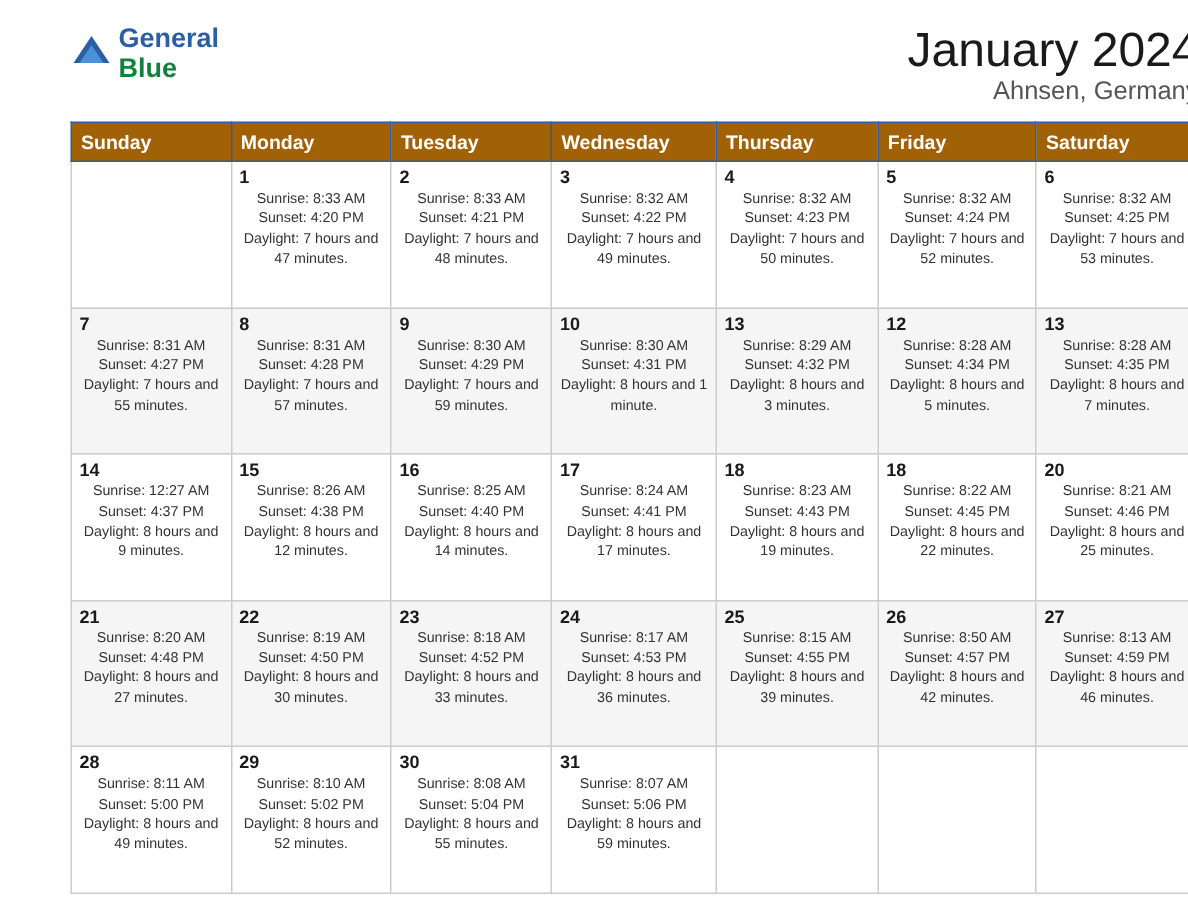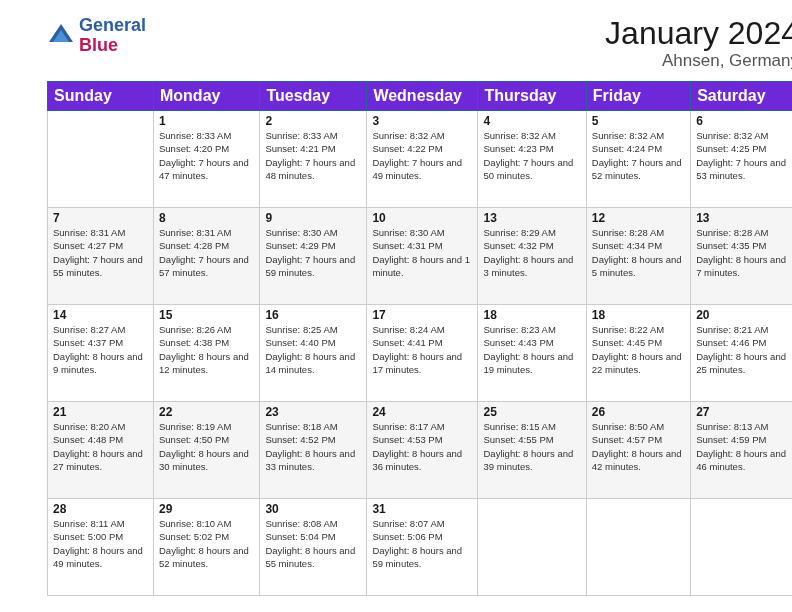--- a/index.html
+++ b/index.html
@@ -54,23 +54,23 @@
     .subtitle {
       font-size: 17px;
       color: #555;
     }
     .calendar {
       width: 100%;
       border-collapse: collapse;
       flex: 1;
     }
     .calendar th {
-      background: #6d28d9;
+      background: #a16207;
       color: #fff;
-      font-size: 16px;
+      font-size: 13px;
       font-weight: bold;
       padding: 5px 6px;
       text-align: left;
       border: 1px solid #2b5fa3;
     }
     .calendar td {
       border: 1px solid #ccc;
       vertical-align: top;
       padding: 3px 5px;
       width: 113px;
@@ -85,38 +85,39 @@
       font-size: 12px;
       font-weight: bold;
       color: #1a1a1a;
       display: block;
       margin-bottom: 1px;
     }
     .day-info {
       font-size: 9.5px;
       line-height: 1.4;
       color: #333;
+      text-align: center;
     }
     .empty-cell {
       background: #fff !important;
     }
   </style>
 </head>
 <body>
 
 <div class="page">
   <div class="header">
     <div class="logo">
       <svg class="logo-icon" viewBox="0 0 28 28">
         <polygon points="14,2 26,20 2,20" fill="#2b5fa3"></polygon>
         <polygon points="14,8 22,20 6,20" fill="#4a90d9"></polygon>
       </svg>
       <div class="logo-text">
         <div><span>General</span></div>
-        <div><span style="color:#be185d">Blue</span></div>
+        <div><span style="color:#15803d">Blue</span></div>
       </div>
     </div>
     <div class="title-section">
       <div class="month-title">January 2024</div>
       <div class="subtitle">Ahnsen, Germany</div>
     </div>
   </div>
 
   <table class="calendar">
     <thead>
@@ -223,21 +224,21 @@
             <span class="day-number">13</span>
             <div class="day-info">Sunrise: 8:28 AM
 Sunset: 4:35 PM
 Daylight: 8 hours
 and 7 minutes.</div>
           </td>
         </tr>
         <tr>
           <td>
             <span class="day-number">14</span>
-            <div class="day-info">Sunrise: 8:27 AM
+            <div class="day-info">Sunrise: 12:27 AM
 Sunset: 4:37 PM
 Daylight: 8 hours
 and 9 minutes.</div>
           </td>
           <td>
             <span class="day-number">15</span>
             <div class="day-info">Sunrise: 8:26 AM
 Sunset: 4:38 PM
 Daylight: 8 hours
 and 12 minutes.</div>

